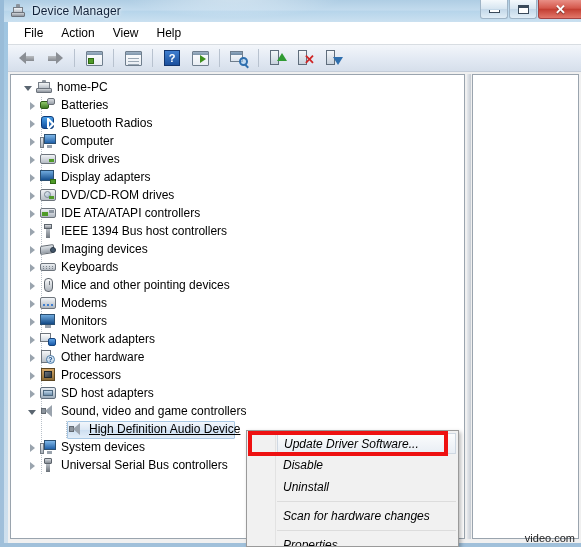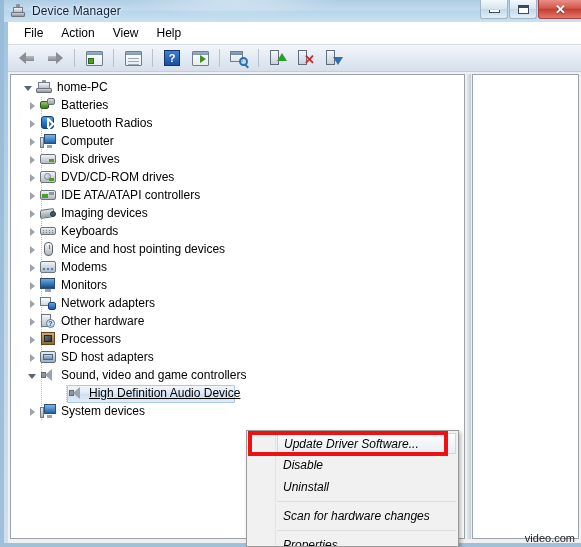--- a/index.html
+++ b/index.html
@@ -763,20 +763,33 @@
               <span class="tri-collapsed"></span>
             </span>
           <span class="ico">
               <span class="disk">
                 <span class="g"></span>
               </span>
             </span>
           <span class="lbl">Disk drives</span>
         </div>
 
+        <div class="node level1">
+          <span class="dots"></span>
+          <span class="twisty">
+              <span class="tri-collapsed"></span>
+            </span>
+          <span class="ico">
+              <span class="display">
+                <span class="scr"></span>
+                <span class="g"></span>
+              </span>
+            </span>
+          <span class="lbl">Display adapters</span>
+        </div>
 
         <div class="node level1">
           <span class="dots"></span>
           <span class="twisty">
               <span class="tri-collapsed"></span>
             </span>
           <span class="ico">
               <span class="dvd">
                 <span class="d"></span>
                 <span class="g"></span>
@@ -792,20 +805,33 @@
             </span>
           <span class="ico">
               <span class="ide">
                 <span class="g"></span>
                 <span class="b"></span>
               </span>
             </span>
           <span class="lbl">IDE ATA/ATAPI controllers</span>
         </div>
 
+        <div class="node level1">
+          <span class="dots"></span>
+          <span class="twisty">
+              <span class="tri-collapsed"></span>
+            </span>
+          <span class="ico">
+              <span class="ieee">
+                <span class="h"></span>
+                <span class="t"></span>
+              </span>
+            </span>
+          <span class="lbl">IEEE 1394 Bus host controllers</span>
+        </div>
 
         <div class="node level1">
           <span class="dots"></span>
           <span class="twisty">
               <span class="tri-collapsed"></span>
             </span>
           <span class="ico">
               <span class="imaging">
                 <span class="b"></span>
                 <span class="l"></span>
@@ -829,21 +855,21 @@
         </div>
 
         <div class="node level1">
           <span class="dots"></span>
           <span class="twisty">
               <span class="tri-collapsed"></span>
             </span>
           <span class="ico">
               <span class="mouse"></span>
             </span>
-          <span class="lbl">Mice and host pointing devices</span>
+          <span class="lbl">Mice and other pointing devices</span>
         </div>
 
         <div class="node level1">
           <span class="dots"></span>
           <span class="twisty">
               <span class="tri-collapsed"></span>
             </span>
           <span class="ico">
               <span class="modem">
                 <span class="led"></span>
@@ -955,20 +981,33 @@
           <span class="ico">
               <span class="sysdev">
                 <span class="tw"></span>
                 <span class="scr"></span>
                 <span class="st"></span>
               </span>
             </span>
           <span class="lbl">System devices</span>
         </div>
 
+        <div class="node level1">
+          <span class="dots"></span>
+          <span class="twisty">
+              <span class="tri-collapsed"></span>
+            </span>
+          <span class="ico">
+              <span class="usb">
+                <span class="h"></span>
+                <span class="t"></span>
+              </span>
+            </span>
+          <span class="lbl">Universal Serial Bus controllers</span>
+        </div>
 
       </div>
     </div>
 
     <div id="splitter"></div>
     <div id="rightpane"></div>
 
   </div>
 </div>
 

